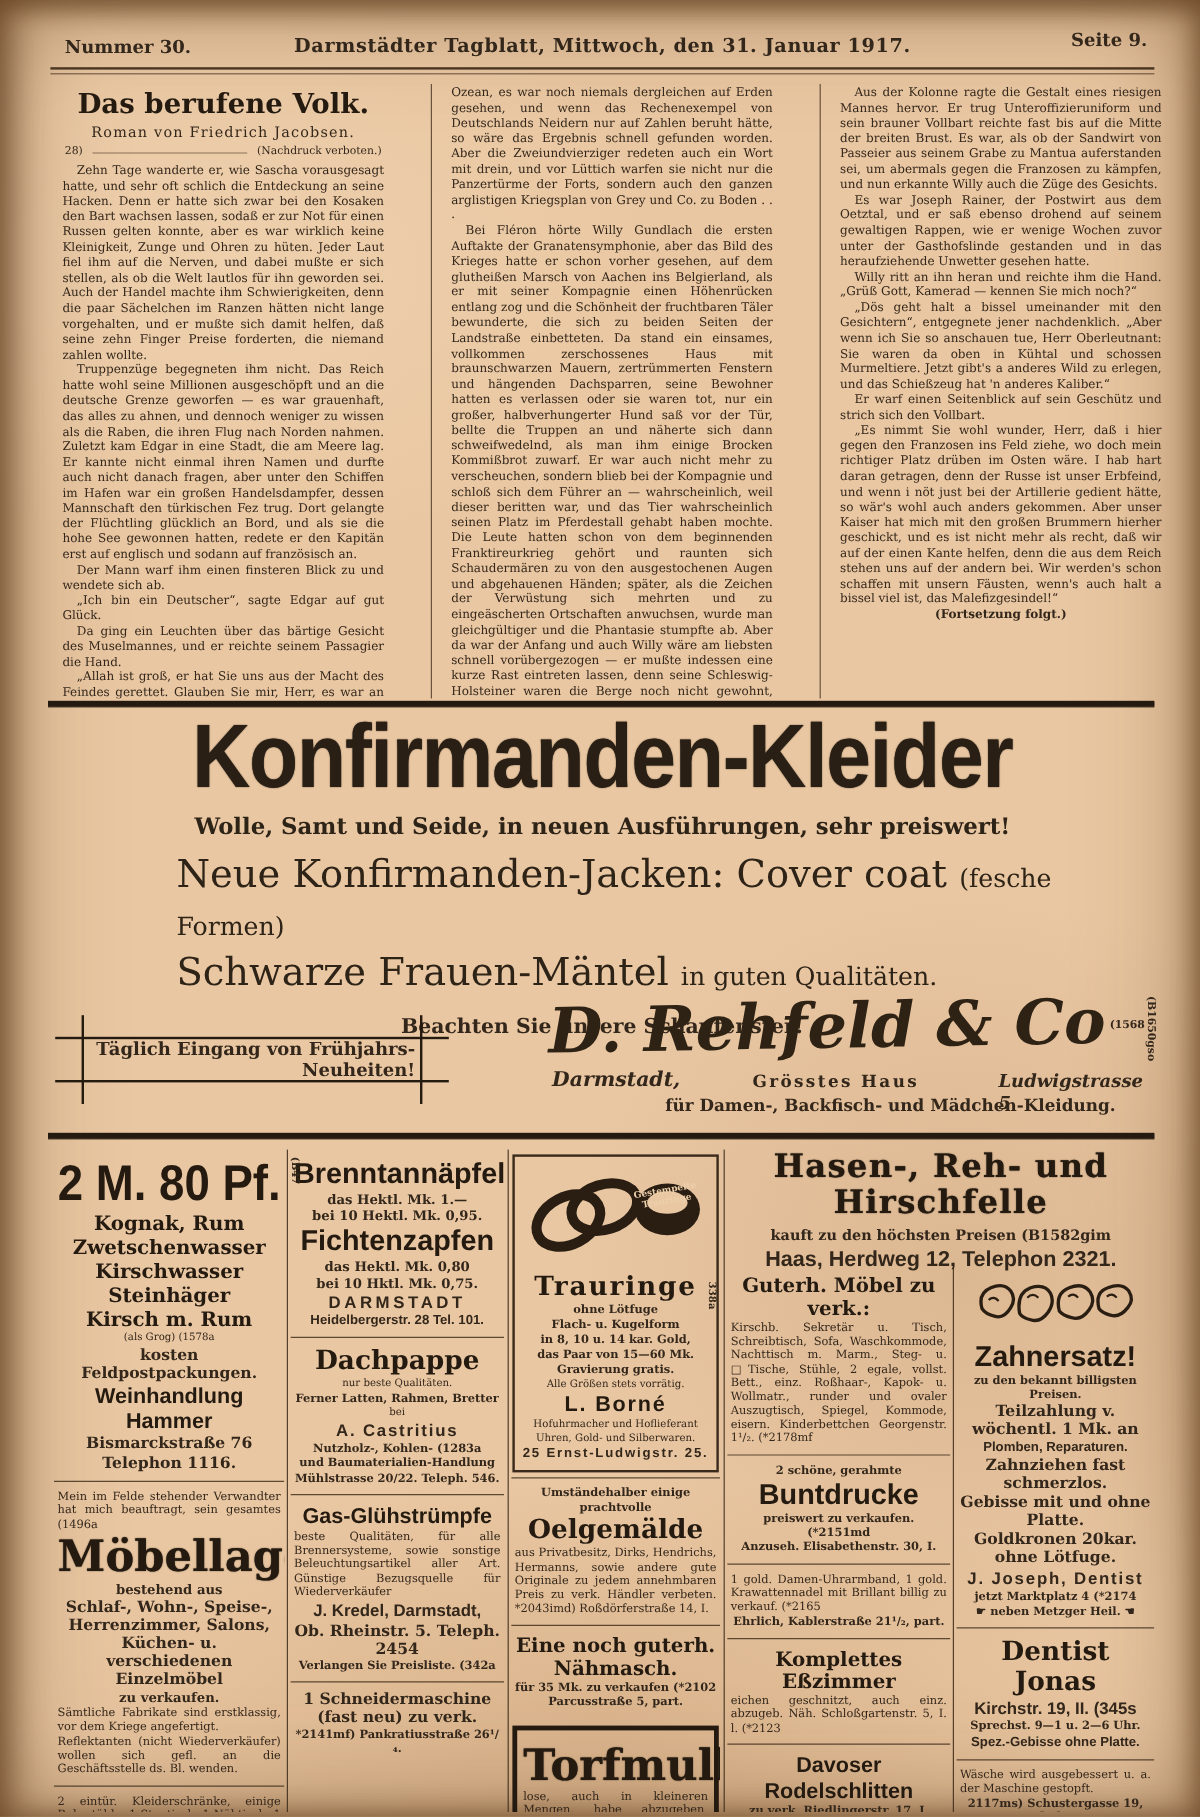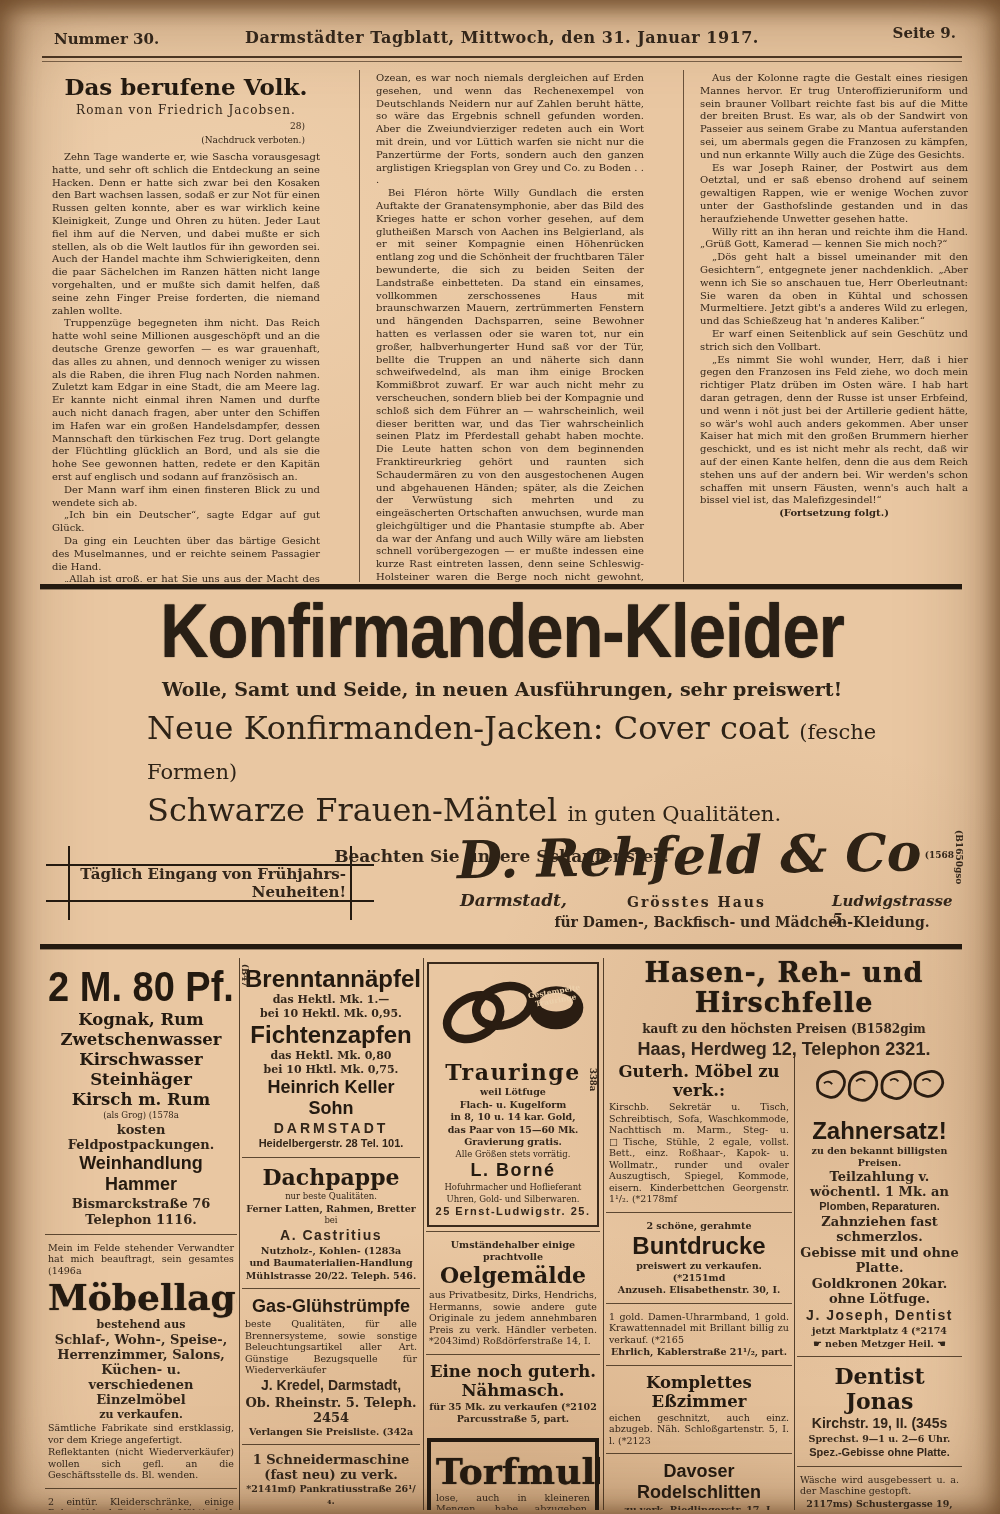--- a/index.html
+++ b/index.html
@@ -26,21 +26,21 @@
   .mast-center{position:absolute;left:0;right:0;top:4px;text-align:center;font-weight:700;font-size:16px;letter-spacing:.5px;}
   .mast-right{position:absolute;right:6px;top:0;font-weight:700;font-size:15px;}
   .mast-rule1{position:absolute;left:42px;right:38px;top:56px;height:2px;background:var(--rule);}
   .mast-rule2{position:absolute;left:42px;right:38px;top:61px;height:1px;background:rgba(74,53,34,.7);}
   
   .article{position:absolute;left:44px;right:24px;top:70px;height:512px;display:flex;gap:31px;}
   .art-col{width:33.33%;padding:2px 8px 0 8px;overflow:hidden;}
   .art-col + .art-col{border-left:1px solid rgba(74,53,34,.8);padding-left:16px;}
   .art-title{font-weight:700;font-size:23px;line-height:26px;text-align:center;margin:2px 0 3px 0;color:var(--ink-dark);}
   .art-byline{font-size:12px;text-align:center;letter-spacing:1px;margin-bottom:4px;}
-  .art-noterow{display:flex;justify-content:space-between;font-size:9px;margin:0 15px 6px 2px;align-items:flex-end;flex-direction:column;}
+  .art-noterow{display:flex;justify-content:space-between;font-size:9px;margin:0 2px 6px 2px;align-items:flex-end;}
   .art-noterow .fl{border-bottom:1px solid rgba(74,53,34,.6);flex:1;margin:0 8px 3px 8px;height:6px;}
   .para{font-size:10px;line-height:12.8px;text-align:justify;text-indent:12px;margin:0;}
   .para.ni{text-indent:0;}
   .para.cen{text-align:center;text-indent:0;font-weight:700;}
   
   .thick-rule{position:absolute;left:40px;right:38px;height:5px;background:var(--ink-dark);box-shadow:0 1px 0 rgba(36,26,16,.4);}
   
   .konf{position:absolute;left:42px;right:38px;top:592px;height:232px;text-align:center;}
   .konf-headline{font-family:"Liberation Sans",sans-serif;font-weight:700;font-size:67px;line-height:70px;letter-spacing:-1px;transform:scaleY(1.12);transform-origin:top;color:#291f15;text-shadow:0 0 1px #291f15;}
   .konf-sub{font-weight:700;font-size:19px;margin-top:16px;color:#2e2317;}
@@ -223,21 +223,20 @@
       </div>
     <div class="ccol" id="ccol2">
         <div class="block ">
           <div class="vert-ref vleft">(B47</div>
           <div class="ln sans-xl c">Brenntannäpfel</div>
           <div class="ln bl-s c">das Hektl. Mk. 1.—</div>
           <div class="ln bl-s c">bei 10 Hektl. Mk. 0,95.</div>
           <div class="ln sans-xl c">Fichtenzapfen</div>
           <div class="ln bl-s c">das Hektl. Mk. 0,80</div>
           <div class="ln bl-s c">bei 10 Hktl. Mk. 0,75.</div>
-          <div class="ln sans-l c">Heinrich Keller Sohn</div>
           <div class="ln caps c">DARMSTADT</div>
           <div class="ln sans-s c">Heidelbergerstr. 28    Tel. 101.</div>
         </div>
         <div class="block ">
           <div class="ln bl-xl c">Dachpappe</div>
           <div class="ln sm c">nur beste Qualitäten.</div>
           <div class="ln b c">Ferner Latten, Rahmen, Bretter</div>
           <div class="ln sm c">bei</div>
           <div class="ln sans-m c sp">A. Castritius</div>
           <div class="ln b c">Nutzholz-, Kohlen-  (1283a</div>
@@ -261,21 +260,21 @@
           <div class="vert-ref vright">338a</div>
           <div class="illus"><svg width="150" height="80" viewBox="0 0 160 85">
               <g fill="none" stroke="#2a1d12" stroke-width="9">
                 <ellipse cx="38" cy="48" rx="30" ry="21" transform="rotate(-28 38 48)"></ellipse>
                 <ellipse cx="70" cy="36" rx="30" ry="20" transform="rotate(-18 70 36)"></ellipse>
               </g>
               <ellipse cx="126" cy="38" rx="29" ry="23" fill="#2a1d12"></ellipse>
               <ellipse cx="126" cy="32" rx="18" ry="10" fill="#e9c7a2"></ellipse>
             </svg><div class="ring-label">Gestempelte Trauringe</div></div>
           <div class="ln bl-xl c sp">Trauringe</div>
-          <div class="ln b c">weil Lötfuge</div>
+          <div class="ln b c">ohne Lötfuge</div>
           <div class="ln b c">Flach- u. Kugelform</div>
           <div class="ln b c">in 8, 10 u. 14 kar. Gold,</div>
           <div class="ln b c">das Paar von 15—60 Mk.</div>
           <div class="ln b c">Gravierung gratis.</div>
           <div class="ln sm c">Alle Größen stets vorrätig.</div>
           <div class="ln sans-l c sp">L. Borné</div>
           <div class="ln sm c">Hofuhrmacher und Hoflieferant</div>
           <div class="ln sm c">Uhren, Gold- und Silberwaren.</div>
           <div class="ln sans-s c sp">25 Ernst-Ludwigstr. 25.</div>
         </div>

